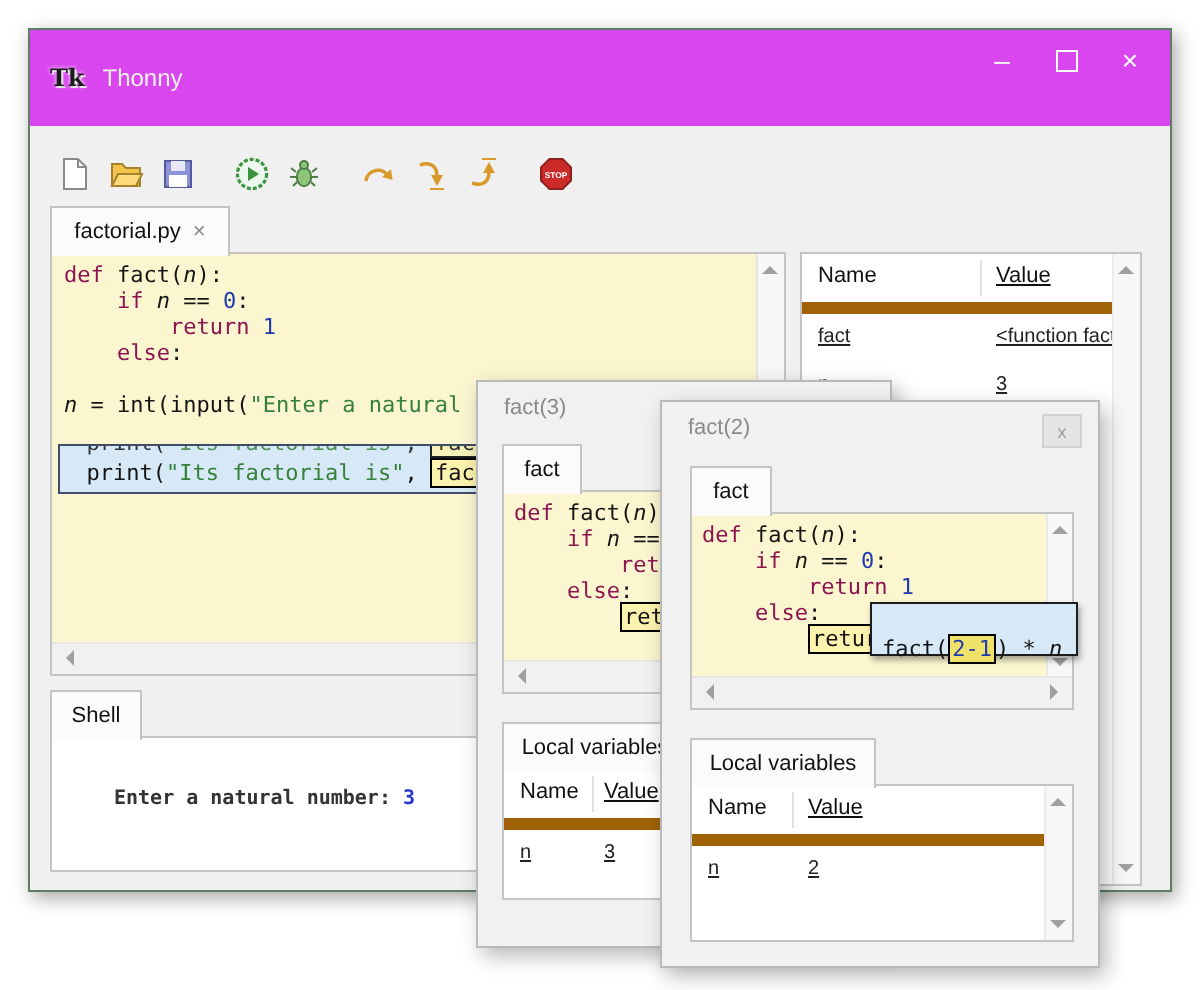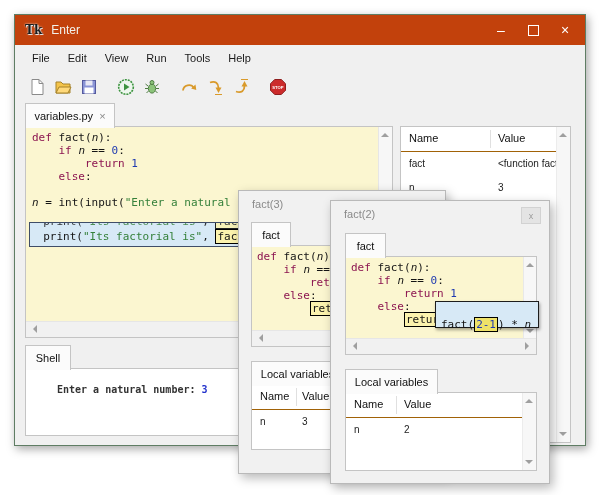--- a/index.html
+++ b/index.html
@@ -1,21 +1,21 @@
 <!DOCTYPE html>
 <html><head>
 <meta charset="utf-8">
 <style>
   html,body{margin:0;padding:0;}
   body{width:600px;height:495px;background:#ffffff;position:relative;overflow:hidden;
        font-family:"Liberation Sans",sans-serif;}
   
   .app{position:absolute;left:14px;top:14px;width:570px;height:430px;background:#f0f0f0;
        border:1px solid #5f7d64;box-shadow:2px 3px 9px rgba(0,0,0,.35);z-index:10;}
-  .titlebar{position:absolute;left:0;top:0;right:0;height:30px;background:#c2410c;
+  .titlebar{position:absolute;left:0;top:0;right:0;height:48px;background:#d946ef;
             display:flex;align-items:center;color:#f2f2ec;}
   .logo{margin-left:10px;font:bold 12px "DejaVu Serif",serif;color:#1c1c1c;
         text-shadow:0 0 2px #ffffff,1px 1px 0 #dddddd;}
   .title-text{margin-left:9px;font-size:12px;}
   .win-controls{position:absolute;right:4px;top:0;height:30px;display:flex;}
   .wc{width:32px;height:30px;display:flex;align-items:center;justify-content:center;
       color:#ffffff;font-size:14px;}
   .maxbox{width:9px;height:9px;border:1px solid #ffffff;display:block;}
   .menubar{position:absolute;left:0;top:30px;right:0;height:25px;display:flex;
            align-items:center;padding-left:8px;}
@@ -54,31 +54,31 @@
   .arr-down{border-top-color:#9f9f9f;left:2px;bottom:2px;}
   .arr-left{border-right-color:#9f9f9f;left:3px;top:3px;}
   .arr-right{border-left-color:#9f9f9f;right:3px;top:3px;}
   
   .tab-shell{left:10px;top:330px;width:44px;}
   .frame-shell{left:10px;top:353px;width:366px;height:66px;padding:0;}
   .shell-body{position:absolute;inset:0;background:#fff;padding:6px 6px;overflow:hidden;}
   .shell-l1{font:11px "DejaVu Sans Mono",monospace;}
   .prompt{color:#b517b5;font-weight:bold;}
   .cmd{color:#9a9a9a;margin-left:7px;}
-  .shell-l2{margin-top:9px;margin-left:13px;font:bold 10px "DejaVu Sans Mono",monospace;color:#333;padding-left:12px;}
+  .shell-l2{margin-top:19px;margin-left:13px;font:bold 10px "DejaVu Sans Mono",monospace;color:#333;padding-left:12px;}
   .io-in{color:#2433cc;}
   
   .tab-vars{left:385px;top:88px;width:69px;}
   .frame-vars{left:385px;top:111px;width:169px;height:315px;overflow:hidden;}
-  .thead{position:relative;height:24px;border-bottom:1px solid #a16207;font-size:11px;color:#111;}
+  .thead{position:relative;height:24px;border-bottom:6px solid #a16207;font-size:11px;color:#111;}
   .th0{position:absolute;left:8px;top:5px;}
   .vsepline{position:absolute;top:3px;bottom:3px;width:1px;background:#e0e0e0;}
   .tbody{position:relative;}
   .trow{position:relative;height:24px;font-size:10px;color:#222;}
-  .tcell{position:absolute;top:6px;white-space:pre;}
+  .tcell{position:absolute;top:6px;white-space:pre;text-decoration:underline;}
   .tcell.c0{left:8px;}
   .frame-vars .th1,.frame-vars .tcell.c1{left:97px;}
   .frame-vars .vsepline{left:89px;}
   .vars-scroll{position:absolute;right:0;top:0;width:13px;bottom:0;background:#f7f7f7;border-left:1px solid #ececec;}
   
   .popup{position:absolute;background:#f1f1f1;border:1px solid #b9b9b9;
          box-shadow:3px 4px 10px rgba(0,0,0,.28);}
   .popup3{left:238px;top:190px;width:206px;height:282px;z-index:40;}
   .popup2{left:330px;top:200px;width:218px;height:282px;z-index:50;}
   .p-title{position:absolute;left:13px;top:7px;font-size:11px;color:#8a8a8a;}
@@ -110,38 +110,30 @@
                 display:flex;align-items:center;padding-left:5px;}
   .overlay-eval .cline{height:auto;margin-top:20px;}
   .loc-scroll{position:absolute;right:0;top:0;width:13px;bottom:0;background:#f7f7f7;border-left:1px solid #ececec;}
 </style>
 </head>
 <body>
 
 <div class="app">
   <div class="titlebar">
     <span class="logo">Tk</span>
-    <span class="title-text">Enter</span>
+    <span class="title-text">Thonny</span>
     <div class="win-controls">
       <span class="wc">–</span>
       <span class="wc">
           <span class="maxbox"></span>
         </span>
       <span class="wc">×</span>
     </div>
   </div>
 
-  <div class="menubar">
-    <span class="menu-item">File</span>
-    <span class="menu-item">Edit</span>
-    <span class="menu-item">View</span>
-    <span class="menu-item">Run</span>
-    <span class="menu-item">Tools</span>
-    <span class="menu-item">Help</span>
-  </div>
 
   <div class="toolbar">
     <span class="ticon">
       <svg viewBox="0 0 18 18">
           <path d="M4 1.5h7l4 4v11H4z" fill="#ffffff" stroke="#8a8a8a"></path>
           <path d="M11 1.5v4h4" fill="none" stroke="#8a8a8a"></path>
         </svg>
     </span>
     <span class="ticon">
       <svg viewBox="0 0 18 18">
@@ -194,21 +186,21 @@
     <span class="tsep"></span>
     <span class="ticon">
       <svg viewBox="0 0 18 18">
           <path d="M5.7 1.5h6.6l4.2 4.2v6.6l-4.2 4.2H5.7l-4.2-4.2V5.7z" fill="#cc2b2b" stroke="#8e1f1f"></path>
           <text x="9" y="10.8" font-size="4.2" fill="#ffffff" text-anchor="middle" font-weight="bold" font-family="Liberation Sans, sans-serif">STOP</text>
         </svg>
     </span>
   </div>
 
   <div class="tab tab-editor">
-    <span>variables.py</span>
+    <span>factorial.py</span>
     <span class="tab-close">×</span>
   </div>
   <div class="frame frame-editor">
     <div class="code-area">
       <div>
           <div class="cline"><span class="tk-kw">def</span><span> fact(</span><span class="tk-it">n</span><span>):</span></div>
           <div class="cline"><span>    </span><span class="tk-kw">if</span><span> </span><span class="tk-it">n</span><span> == </span><span class="tk-num">0</span><span>:</span></div>
           <div class="cline"><span>        </span><span class="tk-kw">return</span><span> </span><span class="tk-num">1</span></div>
           <div class="cline"><span>    </span><span class="tk-kw">else</span><span>:</span></div>
           <div class="cline"><span> </span></div>

